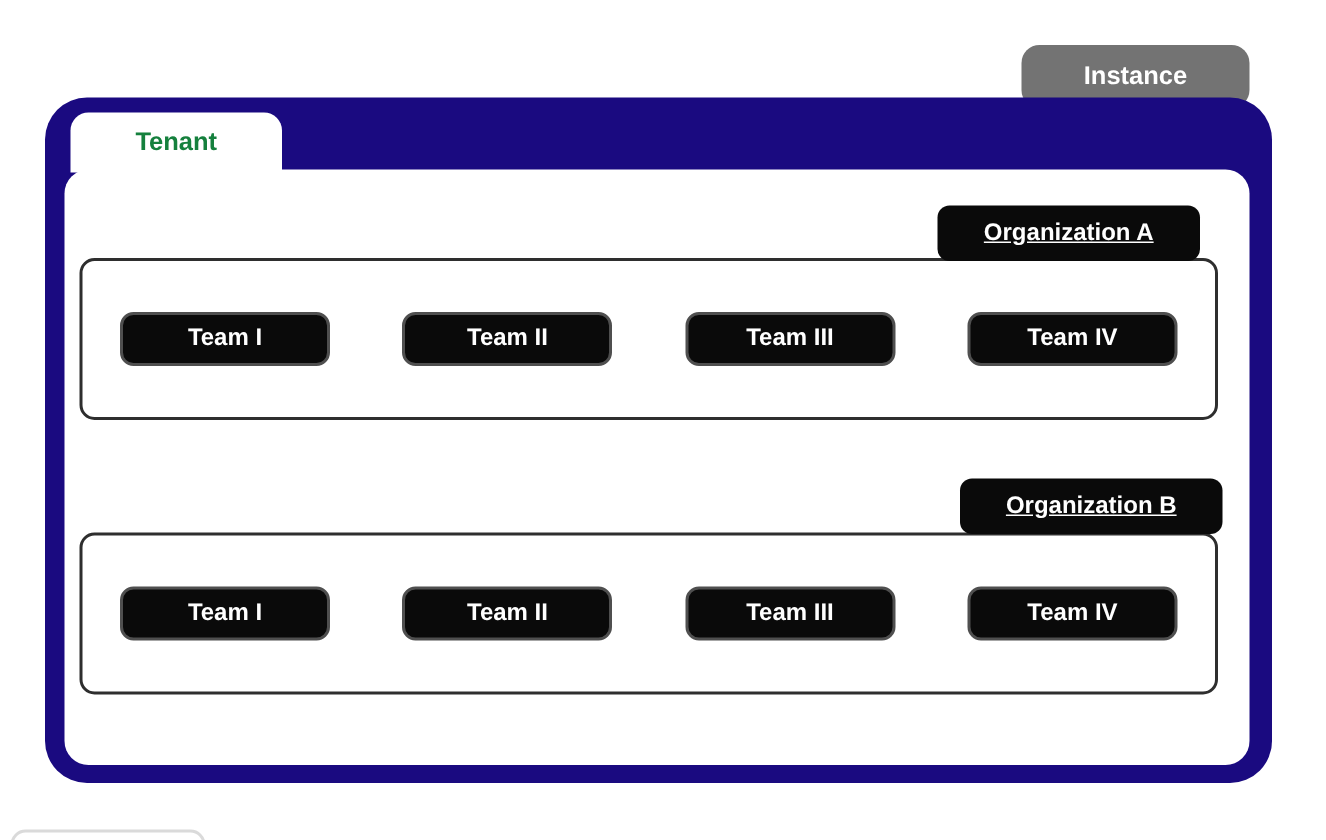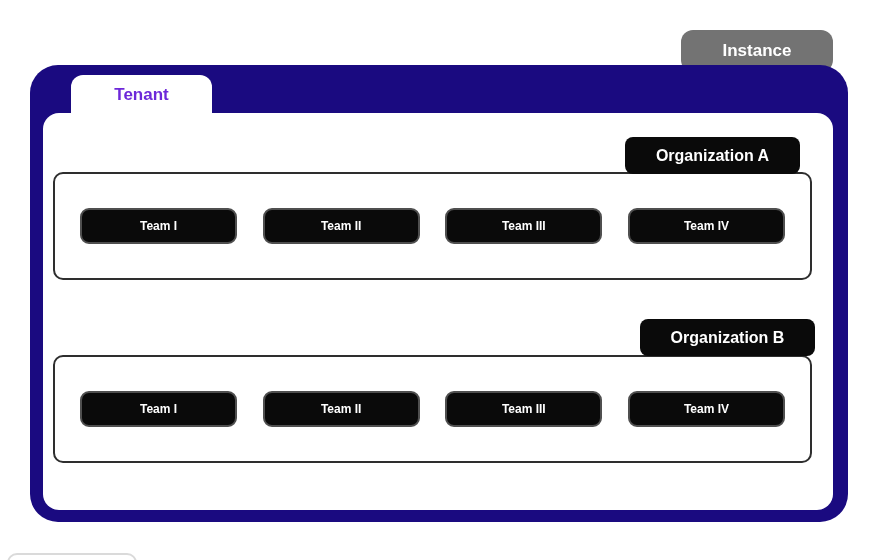--- a/index.html
+++ b/index.html
@@ -25,50 +25,50 @@
   }
 
   
   .tenant-area{
     position:absolute;left:43px;top:113px;width:790px;height:397px;
     background:#ffffff;border-radius:16px;z-index:3;
   }
 
   
   .tenant-tab{
-    position:absolute;left:71px;top:75px;width:141px;height:40px;
+    position:absolute;left:47px;top:75px;width:141px;height:40px;
     background:#ffffff;border-radius:12px 12px 0 0;
-    color:#6d28d9;font-size:17px;z-index:4;
+    color:#15803d;font-size:17px;z-index:4;
   }
 
   
   .org-tab{
     position:absolute;width:175px;height:37px;
     background:#0a0a0a;border-radius:8px;
-    color:#ffffff;font-size:16px;z-index:6;
+    color:#ffffff;font-size:16px;z-index:6;text-decoration:underline;
   }
   .org-tab-a{left:625px;top:137px;}
   .org-tab-b{left:640px;top:319px;}
 
   
   .org-box{
     position:absolute;left:53px;width:759px;height:108px;
     background:#ffffff;border:2px solid #2e2e2e;border-radius:10px;
     box-sizing:border-box;z-index:5;
     display:flex;align-items:center;justify-content:space-between;
     padding:0 25px;
   }
   .org-box-a{top:172px;}
   .org-box-b{top:355px;}
 
   
   .team-node{
-    width:157px;height:36px;box-sizing:border-box;
+    width:140px;height:36px;box-sizing:border-box;
     background:#0a0a0a;border:2px solid #4f4f4f;border-radius:9px;
-    color:#ffffff;font-size:12px;
+    color:#ffffff;font-size:16px;
   }
 
   
   .partial-element{
     position:absolute;left:7px;top:553px;width:130px;height:16px;
     background:#ffffff;border:2px solid #dadada;border-radius:10px 10px 0 0;
     box-sizing:border-box;z-index:0;
   }
 </style>
 </head>

